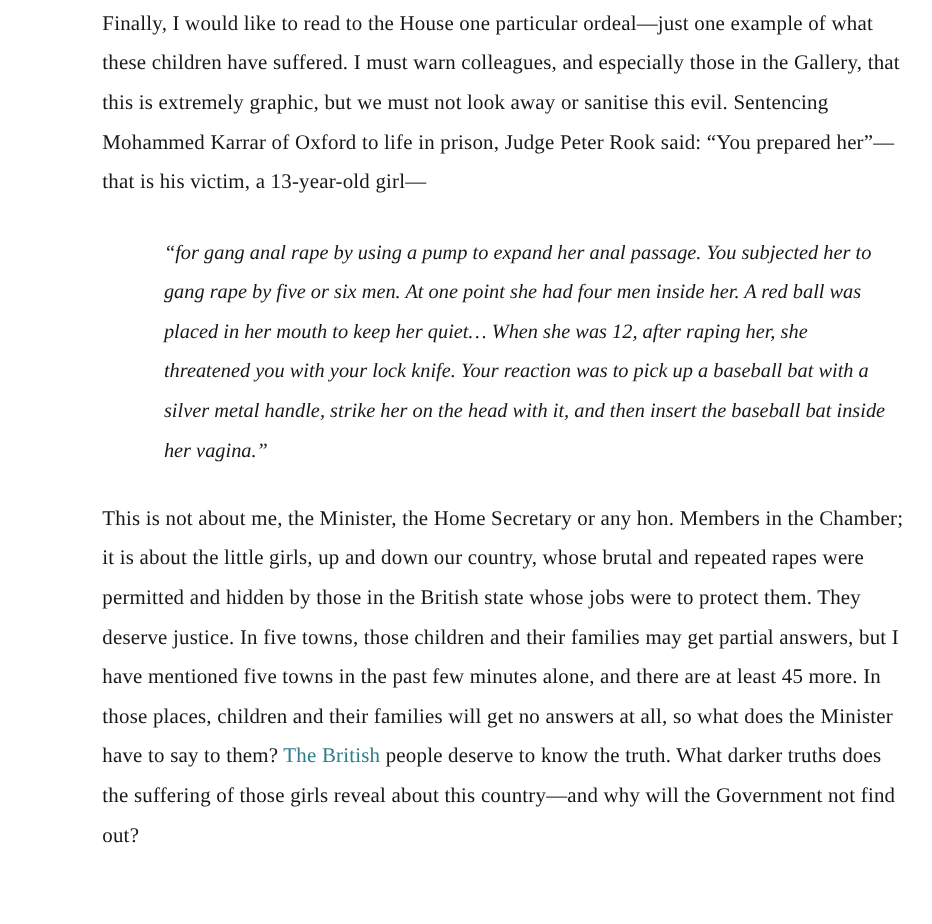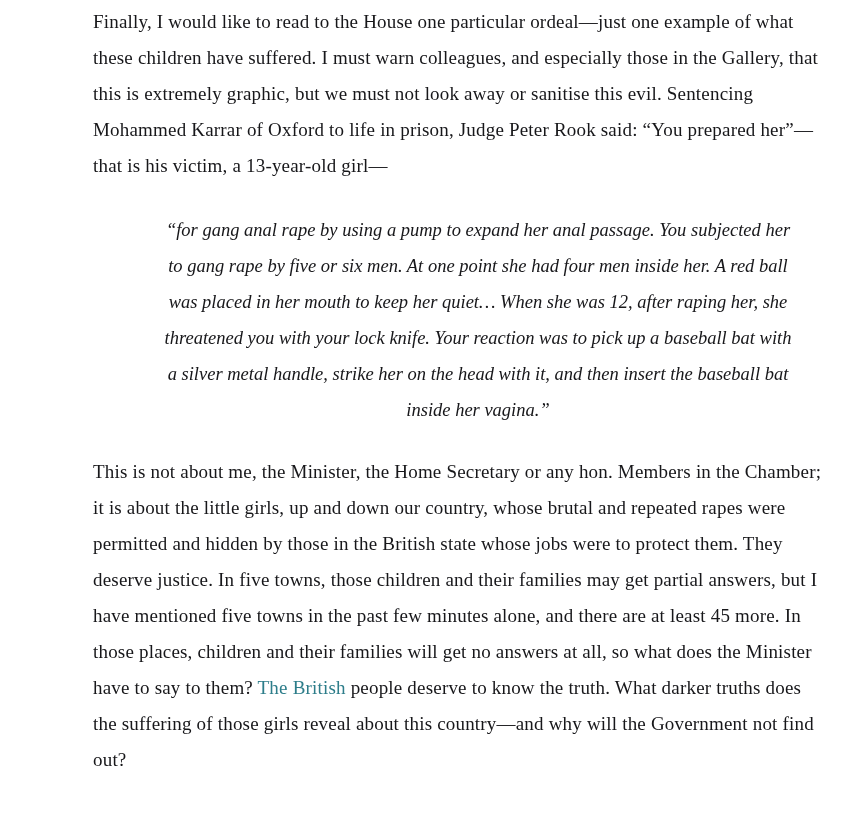--- a/index.html
+++ b/index.html
@@ -35,22 +35,21 @@
   .quote-block {
     margin: 28px 0 24px 0;
     padding-left: 48px;
     padding-right: 14px;
   }
   .quote-text {
     font-size: 18.5px;
     line-height: 36px;
     font-style: italic;
     color: #17171a;
-    margin: 18px;
-    text-align: center;
+    margin: 8px;
   }
   .para-2 {
     padding-top: 2px;
   }
   a.inline-link {
     color: #2d7d8a;
     text-decoration: none;
   }
 </style>
 </head>

